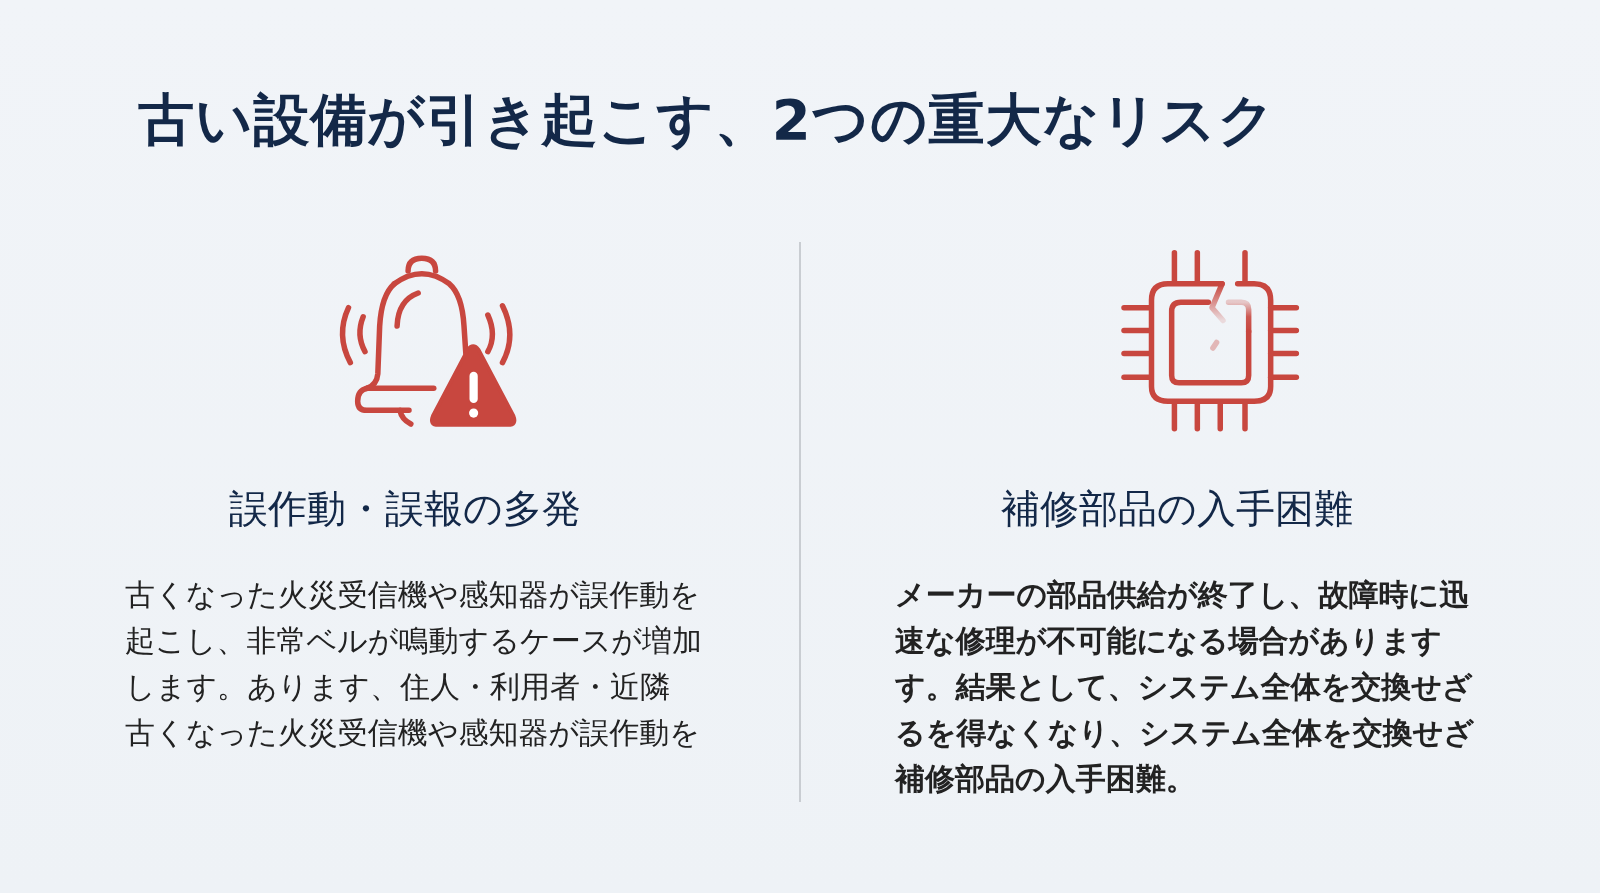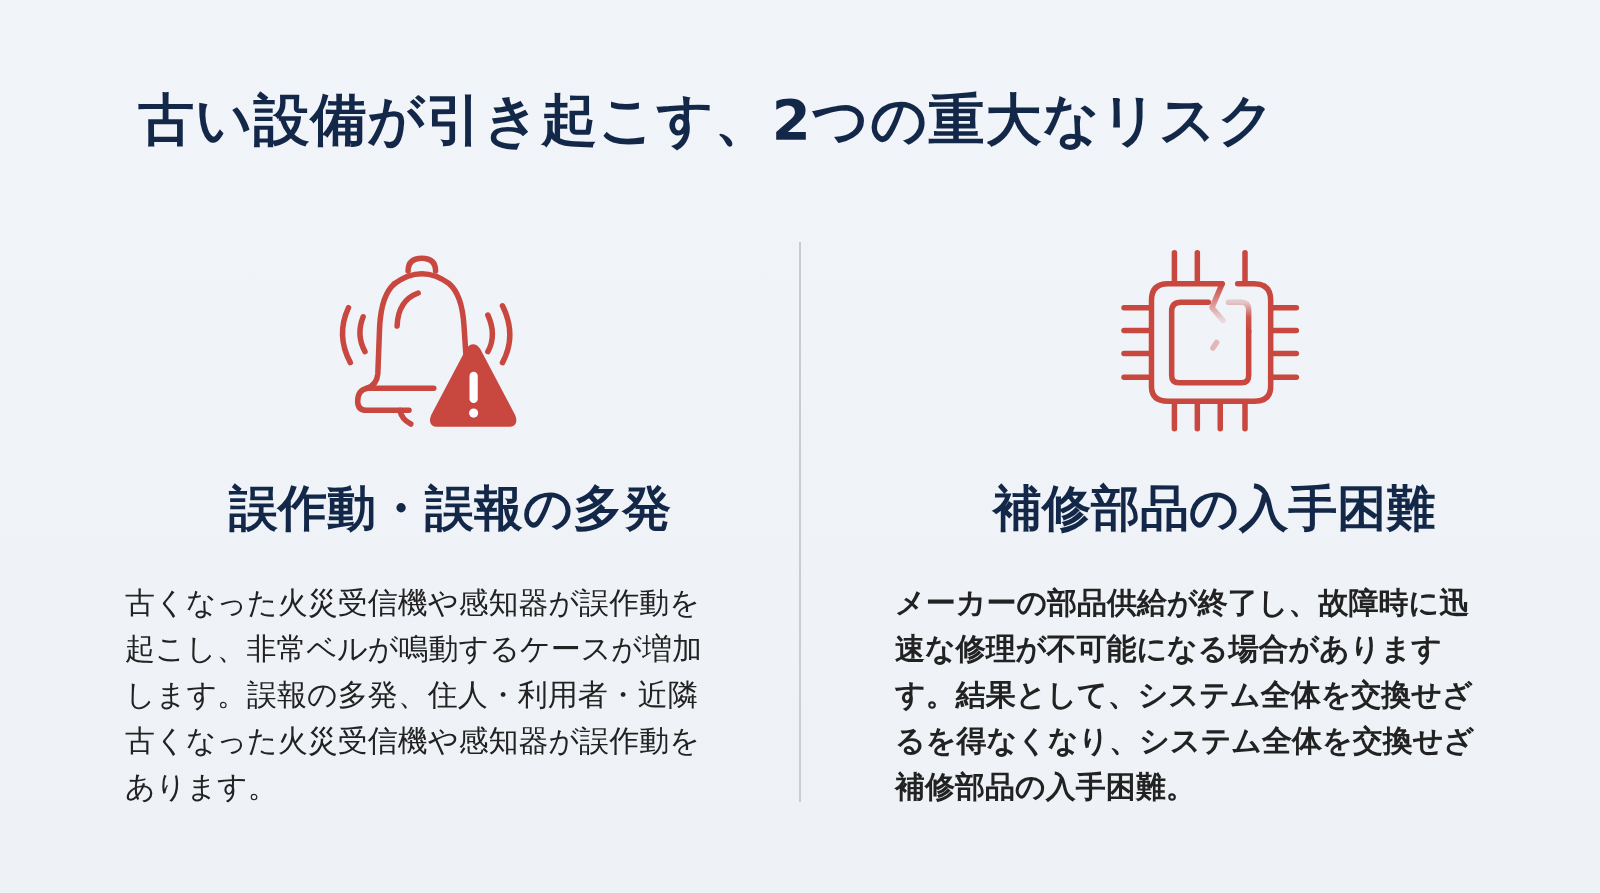--- a/index.html
+++ b/index.html
@@ -57,37 +57,36 @@
     .col.left .icon-wrap { left: 195px; }
     .col.right .icon-wrap { left: 195px; }
     .icon-wrap svg {
       width: 100%;
       height: 100%;
       display: block;
     }
     .heading {
       position: absolute;
       top: 250px;
-      font-size: 49px;
-      font-weight: bold;
+      font-size: 39px;
+      font-weight: normal;
       color: #132848;
       line-height: 54px;
       white-space: nowrap;
     }
     .col.left .heading { left: 114px; }
-    .col.right .heading { left: 108px; }
+    .col.right .heading { left: 116px; }
     .body-text {
       position: absolute;
       top: 340px;
       font-size: 30px;
       line-height: 46px;
       color: #222222;
       width: 610px;
       word-break: break-all;
-      margin-top: 8px;
     }
     .col.left .body-text { left: 10px; }
     .col.right .body-text { left: 10px; width: 600px; font-weight: bold; }
     .body-text .line {
       display: block;
       white-space: nowrap;
     }
   </style>
 </head>
 <body>
@@ -124,23 +123,22 @@
 
         <path d="M172 124 Q178 116 184 124 L222 196 Q226 206 216 206 L140 206 Q130 206 134 196 Z" fill="#c8473f" stroke="#c8473f" stroke-width="4" stroke-linejoin="round"></path>
         <rect x="174" y="148" width="9" height="34" rx="4.5" fill="#ffffff"></rect>
         <circle cx="178.5" cy="193" r="5" fill="#ffffff"></circle>
       </svg>
     </div>
     <div class="heading">誤作動・誤報の多発</div>
     <div class="body-text">
       <span class="line">古くなった火災受信機や感知器が誤作動を</span>
       <span class="line">起こし、非常ベルが鳴動するケースが増加</span>
-      <span class="line">します。誤報の多発、住人・利用者・近隣</span>
+      <span class="line">します。あります、住人・利用者・近隣</span>
       <span class="line">古くなった火災受信機や感知器が誤作動を</span>
-      <span class="line">あります。</span>
     </div>
   </div>
 
   <div class="col right">
     <div class="icon-wrap">
       <svg viewBox="0 0 240 220" xmlns="http://www.w3.org/2000/svg">
         <defs>
           <linearGradient id="fadeR" x1="0" y1="0" x2="0" y2="1">
             <stop offset="0" stop-color="#c8473f" stop-opacity="0.25"></stop>
             <stop offset="0.5" stop-color="#c8473f" stop-opacity="0.9"></stop>

